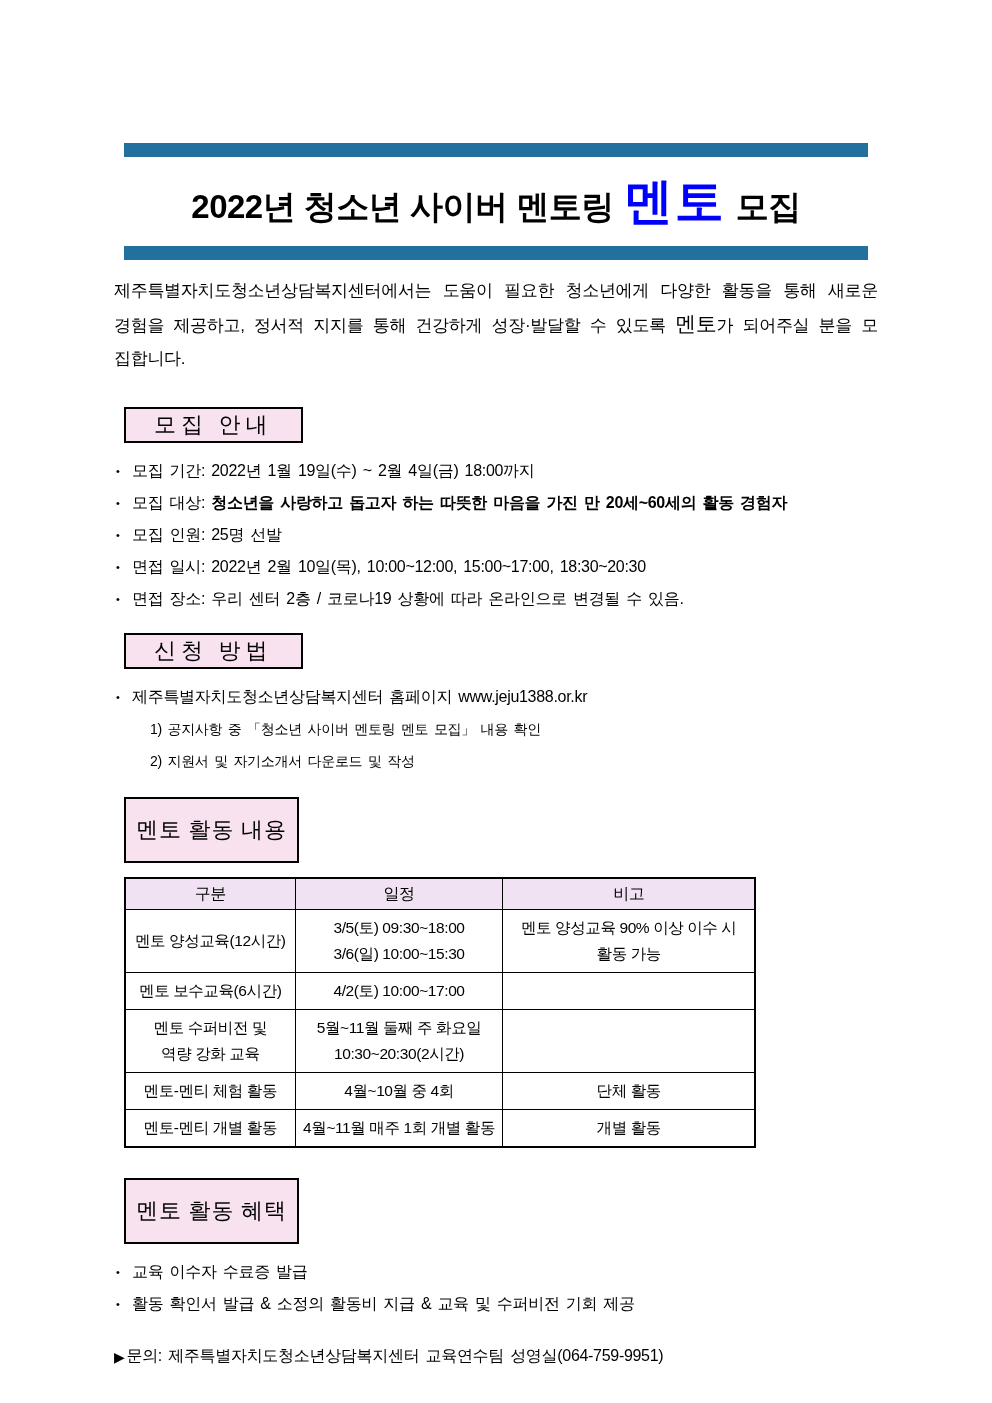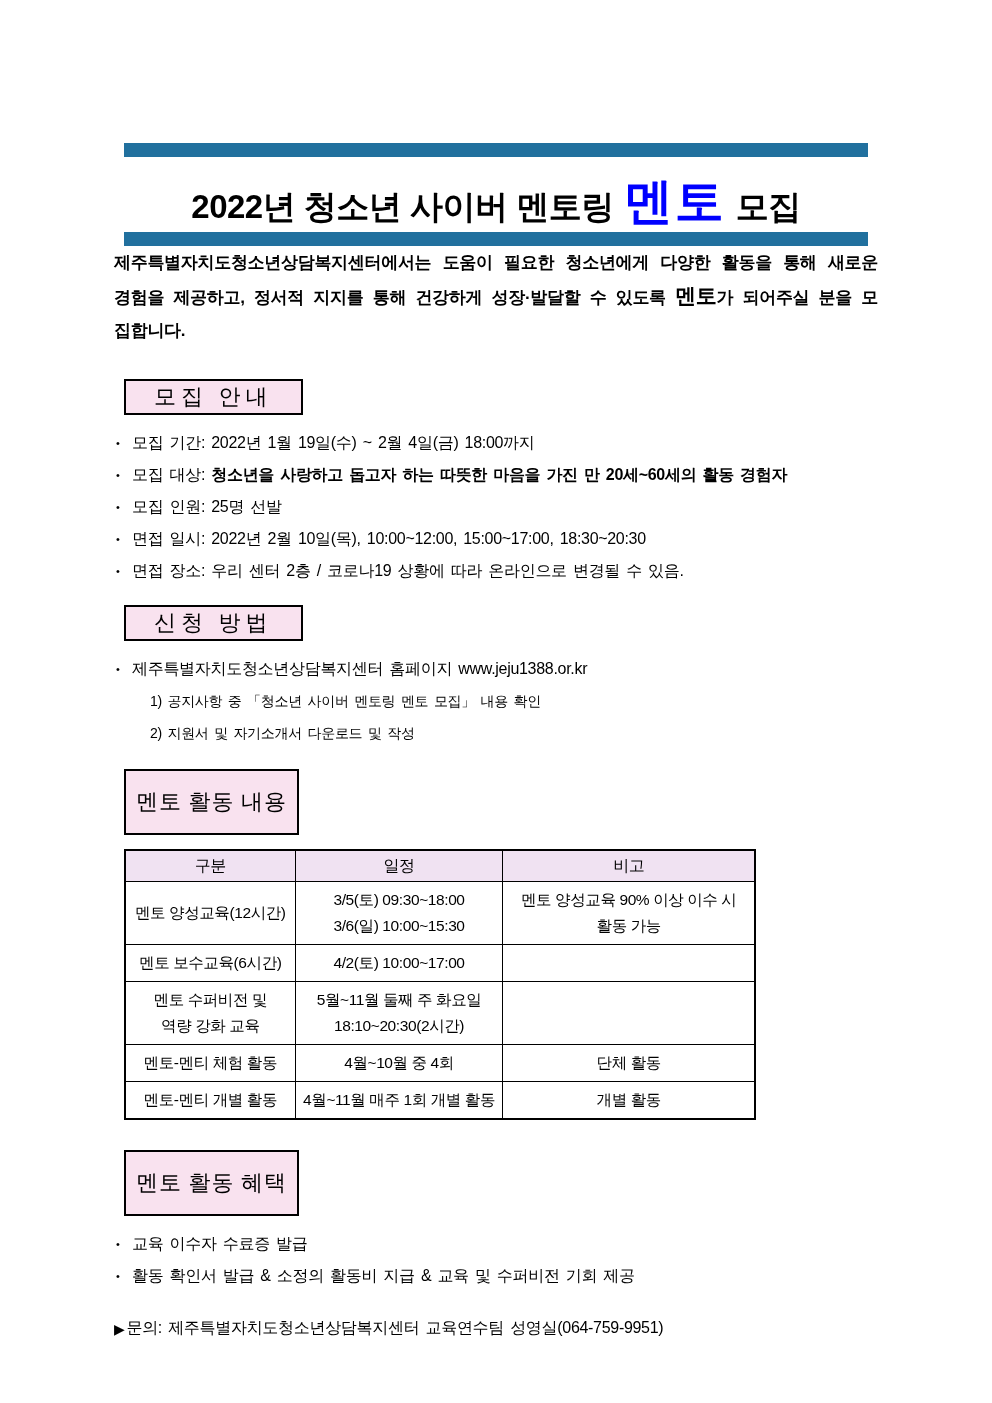--- a/index.html
+++ b/index.html
@@ -3,25 +3,25 @@
 <meta charset="utf-8">
 <style>
   html,body{margin:0;padding:0;background:#ffffff;}
   body{font-family:"Liberation Sans","DejaVu Sans",sans-serif;color:#000;}
   .page{position:relative;width:992px;height:1403px;background:#fff;overflow:hidden;}
   .content{position:absolute;left:114px;top:0;width:764px;}
 
   .bar{height:14px;background:#21709E;margin:0 10px;}
   .bar-top{margin-top:143px;}
 
-  .title{ text-align:center; padding:20px 0 6px; line-height:1; font-weight:bold; font-size:33px; letter-spacing:-0.5px;}
+  .title{ text-align:center; padding:20px 0 20px; line-height:1; font-weight:bold; font-size:33px; letter-spacing:-0.5px;}
   .title span{vertical-align:baseline;}
   .title .hl{font-size:49px; color:#0000FF; margin:0 10px; letter-spacing:2px;}
 
-  .intro{margin:0 0 0; font-size:17px; line-height:33px; text-align:justify; word-spacing:4px; letter-spacing:-0.3px;font-weight:bold;}
+  .intro{margin:14px 0 0; font-size:17px; line-height:33px; text-align:justify; word-spacing:4px; letter-spacing:-0.3px;}
   .intro .em{font-size:21px;}
 
   .sec-wrap1{margin-top:32px;}
   .sec-wrap2{margin-top:18px;}
   .sec-wrap3{margin-top:20px;}
   .sec-wrap4{margin-top:30px;}
   .sec-box{display:inline-block; margin-left:10px; border:2px solid #000; background:#F9E2EF;
            font-family:"Liberation Serif","DejaVu Serif",serif; font-size:22px; line-height:26px;
            padding:3px 28px; letter-spacing:5px;}
   .sec-box.wide{padding:18px 10px; letter-spacing:1px;}
@@ -145,21 +145,21 @@
             <div class="cl"></div>
           </td>
         </tr>
         <tr>
           <td class="c1">
             <div class="cl">멘토 수퍼비전 및</div>
             <div class="cl">역량 강화 교육</div>
           </td>
           <td class="c2">
             <div class="cl">5월~11월 둘째 주 화요일</div>
-            <div class="cl">18:10~20:30(2시간)</div>
+            <div class="cl">10:30~20:30(2시간)</div>
           </td>
           <td class="c3">
             <div class="cl"></div>
             <div class="cl"></div>
           </td>
         </tr>
         <tr>
           <td class="c1">
             <div class="cl">멘토-멘티 체험 활동</div>
             <div class="cl"></div>

